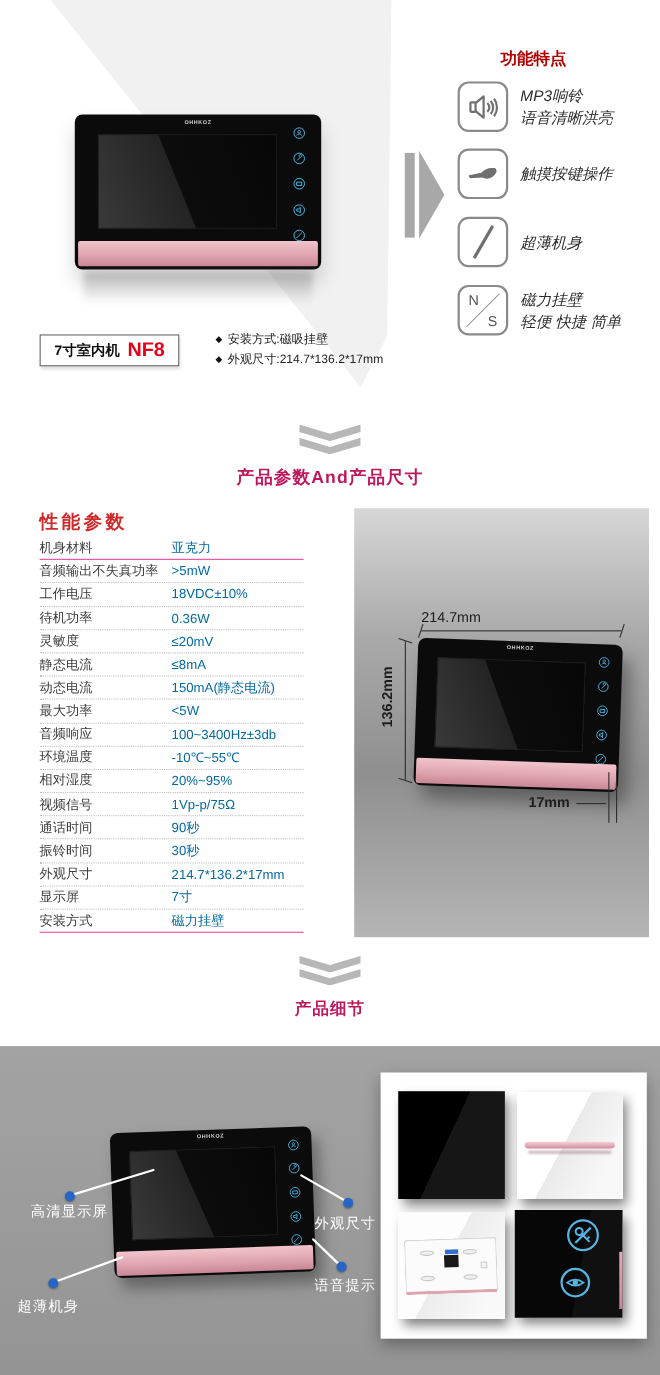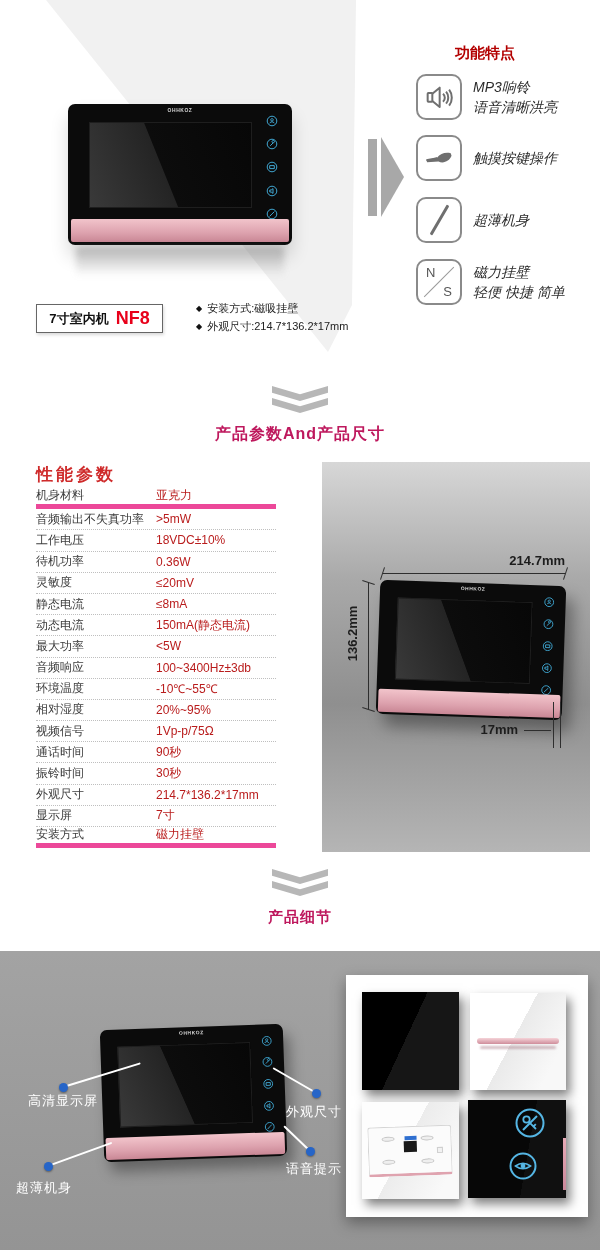--- a/index.html
+++ b/index.html
@@ -65,29 +65,29 @@
   .chev + .chev{margin-top:-3px;}
   .divider-title{position:absolute;left:0;width:600px;text-align:center;font-weight:bold;color:#be185d;}
   #divTitle1{top:424px;font-size:16px;letter-spacing:1px;}
   #divTitle2{top:908px;font-size:15px;letter-spacing:1px;}
 
   
   .specs-title{position:absolute;left:36px;top:463px;font-size:17px;font-weight:bold;
     color:#cf2b2b;letter-spacing:3px;}
   .spec-table{position:absolute;left:36px;top:488px;width:240px;}
   .spec-row{display:flex;height:21.2px;align-items:center;border-bottom:1px dotted #bfbfbf;}
-  .spec-row.first,.spec-row.last{border-bottom:5px solid #ec4899;align-items:flex-end;}
+  .spec-row.first,.spec-row.last{border-bottom:1px solid #ec4899;}
   .spec-label{width:120px;font-size:12px;color:#3c3c3c;}
-  .spec-value{flex:1;font-size:12px;color:#b91c1c;}
+  .spec-value{flex:1;font-size:12px;color:#0369a1;}
 
   
   #dimPanel{position:absolute;left:322px;top:462px;width:268px;height:390px;overflow:hidden;
     background:linear-gradient(180deg,#d7d7d7 0%,#a9a9a9 30%,#8f8f8f 62%,#b5b5b5 100%);}
-  .dim-top-label{position:absolute;left:61px;top:91px;width:182px;text-align:right;
-    font-size:13px;font-weight:bold;color:#1d1d1d;}
+  .dim-top-label{position:absolute;left:61px;top:91px;width:182px;text-align:left;
+    font-size:13px;font-weight:normal;color:#1d1d1d;}
   .dim-top-line{position:absolute;left:61px;top:111px;width:182px;height:1px;background:#2e2e2e;}
   .dim-top-line:before,.dim-top-line:after{content:'';position:absolute;top:-6px;width:1px;height:13px;
     background:#2e2e2e;transform:rotate(18deg);}
   .dim-top-line:before{left:-1px;} .dim-top-line:after{right:-1px;}
   .dim-left-line{position:absolute;left:46px;top:121px;width:1px;height:126px;background:#2e2e2e;}
   .dim-left-line:before,.dim-left-line:after{content:'';position:absolute;left:-6px;width:13px;height:1px;
     background:#2e2e2e;transform:rotate(18deg);}
   .dim-left-line:before{top:-1px;} .dim-left-line:after{bottom:-1px;}
   .dim-left-label{position:absolute;left:-15px;top:164px;width:90px;text-align:center;
     transform:rotate(-90deg);font-size:13px;font-weight:bold;color:#1d1d1d;}

